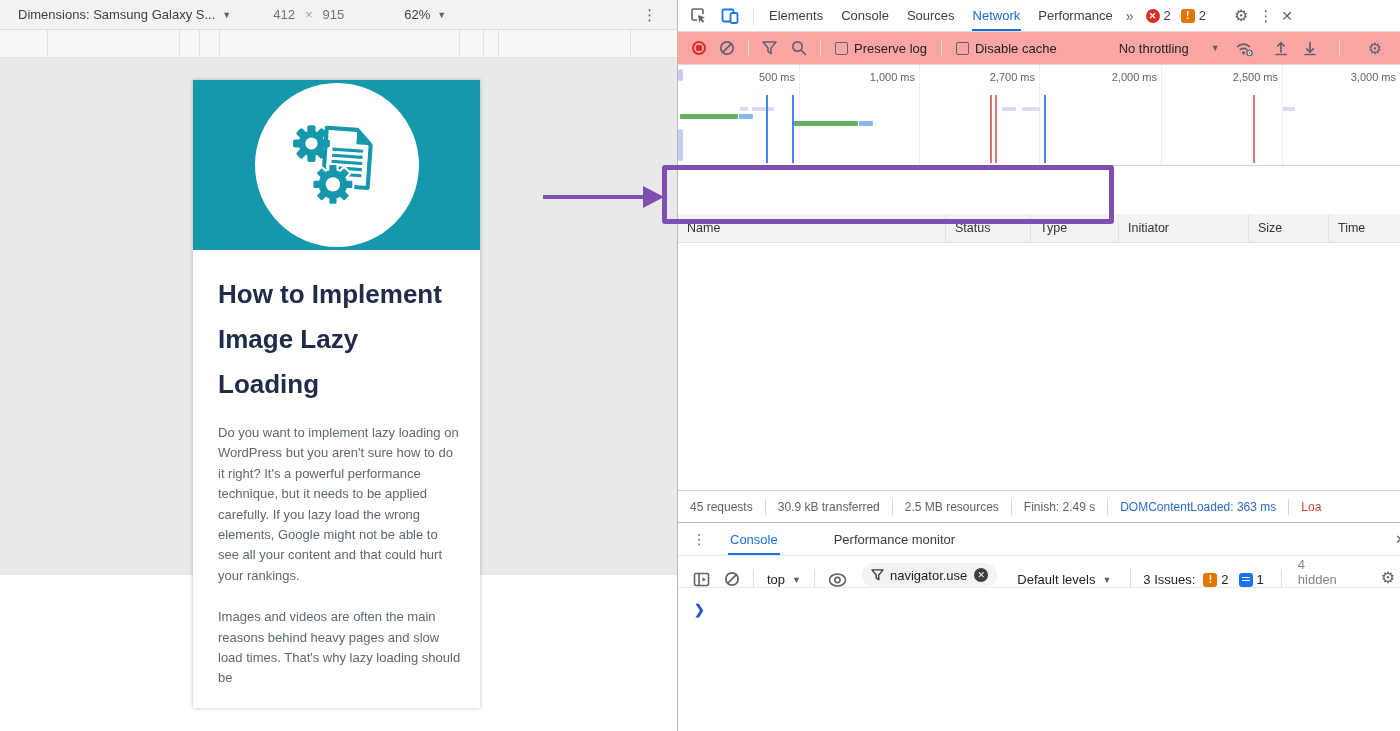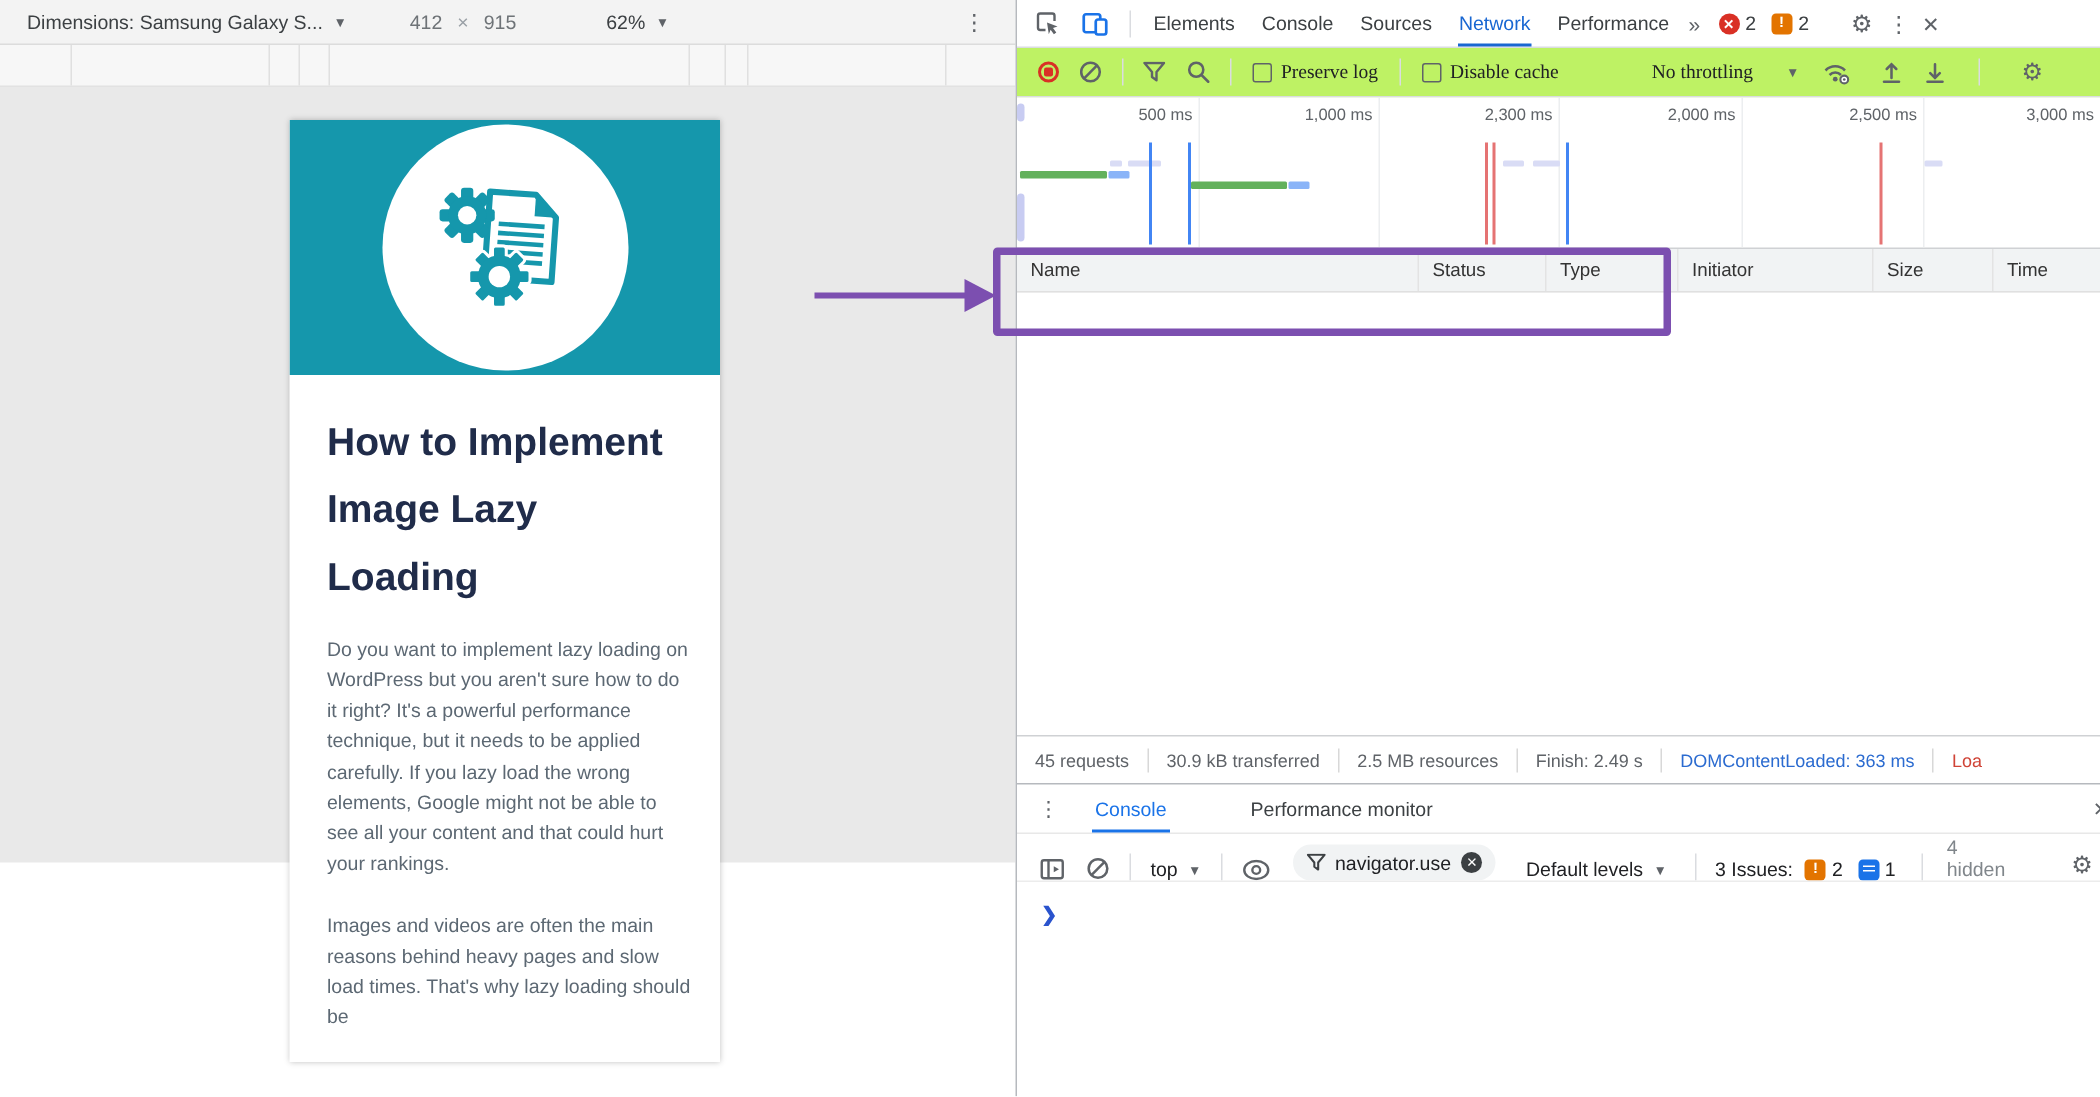--- a/index.html
+++ b/index.html
@@ -58,41 +58,41 @@
   .tab.active { color:#1967d2; }
   .tab.active::after { content:""; position:absolute; left:8px; right:8px; bottom:0; height:2px; background:#1967d2; }
   .chev { color:#5f6368; font-size:14px; margin:0 4px; }
   .badge-err { width:14px; height:14px; border-radius:50%; background:#d93025; color:#fff;
     font-size:9px; font-weight:bold; display:flex; align-items:center; justify-content:center; margin:0 4px 0 8px; }
   .badge-warn { width:14px; height:14px; border-radius:3px; background:#e37400; color:#fff;
     font-size:10px; font-weight:bold; display:flex; align-items:center; justify-content:center; margin:0 4px 0 10px; }
   .cnt { color:#3c4043; }
   .gear { color:#5f6368; font-size:16px; margin-left:14px; }
 
-  .dt-nettoolbar { position:absolute; left:0; top:32px; width:100%; height:33px; background:#bef264;
-    border-bottom:1px solid #dadce0; display:flex; align-items:center; font-size:13px; color:#202124; padding:0 8px;font-family:Liberation Serif, serif; }
+  .dt-nettoolbar { position:absolute; left:0; top:32px; width:100%; height:33px; background:#fca5a5;
+    border-bottom:1px solid #dadce0; display:flex; align-items:center; font-size:13px; color:#202124; padding:0 8px; }
   .rec { width:14px; height:14px; border:2px solid #d93025; border-radius:50%; margin:0 6px;
     display:flex; align-items:center; justify-content:center; flex:none; }
   .rec i { width:6px; height:6px; background:#d93025; border-radius:1.5px; }
   .tool { margin:0 7px; display:flex; align-items:center; flex:none; }
   .checkbox { width:13px; height:13px; border:1.5px solid #5f6368; border-radius:2px; margin-right:6px; flex:none; }
   .chk-group { display:flex; align-items:center; margin:0 8px; flex:none; }
   .throttle { margin-left:10px; flex:none;padding-left:44px; }
 
   .dt-timeline { position:absolute; left:0; top:65px; width:100%; height:101px; background:#fff;
     border-bottom:1px solid #cfd1d4; overflow:hidden; }
   .tl-grid { position:absolute; top:0; width:1px; height:100%; background:#eceef0; }
   .tl-tick { position:absolute; top:6px; width:74px; text-align:right; font-size:11px; color:#5f6368; }
   .tl-bar { position:absolute; border-radius:1px; }
   .tl-vline { position:absolute; top:30px; height:68px; width:2px; }
   .tl-handle { position:absolute; left:0; width:5px; background:#c8ccf2; border-radius:3px; }
 
   .dt-table { position:absolute; left:0; top:166px; width:100%; height:324px; overflow:hidden;
     font-size:12.5px; color:#202124; }
-  .net-head, .net-row { display:grid; grid-template-columns:268px 85px 88px 130px 80px 72px; }
+  .net-head, .net-row { display:grid; grid-template-columns:268px 85px 88px 130px 80px 72px;margin-top:48px; }
   .net-head { height:29px; background:#f1f3f4; border-bottom:1px solid #e0e0e0; align-items:center; color:#333; }
   .net-head > div { padding-left:9px; border-right:1px solid #e3e3e3; height:100%; display:flex; align-items:center; }
   .c-size, .c-time { justify-content:flex-end; padding-right:8px !important; }
   .net-head .c-size, .net-head .c-time { justify-content:flex-start; }
 
   .dt-summary { position:absolute; left:0; top:490px; width:100%; height:32px; background:#fff;
     border-top:1px solid #cfd1d4; display:flex; align-items:center; font-size:12px; color:#5f6368;
     overflow:hidden; white-space:nowrap; }
   .sum-item { padding:0 12px; flex:none; }
   .sum-div { width:1px; height:16px; background:#d8d8d8; flex:none; }
@@ -276,21 +276,21 @@
     </div>
 
     <div class="dt-timeline">
       <i class="tl-grid" style="left:121px"></i>
         <i class="tl-grid" style="left:241px"></i>
       <i class="tl-grid" style="left:361px"></i>
         <i class="tl-grid" style="left:483px"></i>
       <i class="tl-grid" style="left:604px"></i>
       <span class="tl-tick" style="left:43px">500 ms</span>
       <span class="tl-tick" style="left:163px">1,000 ms</span>
-      <span class="tl-tick" style="left:283px">2,300 ms</span>
+      <span class="tl-tick" style="left:283px">2,700 ms</span>
       <span class="tl-tick" style="left:405px">2,000 ms</span>
       <span class="tl-tick" style="left:526px">2,500 ms</span>
       <span class="tl-tick" style="left:644px">3,000 ms</span>
       <span class="tl-handle" style="top:4px;height:12px"></span>
       <span class="tl-handle" style="top:64px;height:32px"></span>
       <i class="tl-bar" style="left:2px;top:49px;width:58px;height:5px;background:#63b15c"></i>
       <i class="tl-bar" style="left:61px;top:49px;width:14px;height:5px;background:#8ab4f8"></i>
       <i class="tl-bar" style="left:62px;top:42px;width:8px;height:4px;background:#d9dcf5"></i>
       <i class="tl-bar" style="left:74px;top:42px;width:22px;height:4px;background:#d9dcf5"></i>
       <i class="tl-vline" style="left:88px;background:#4285f4"></i>

